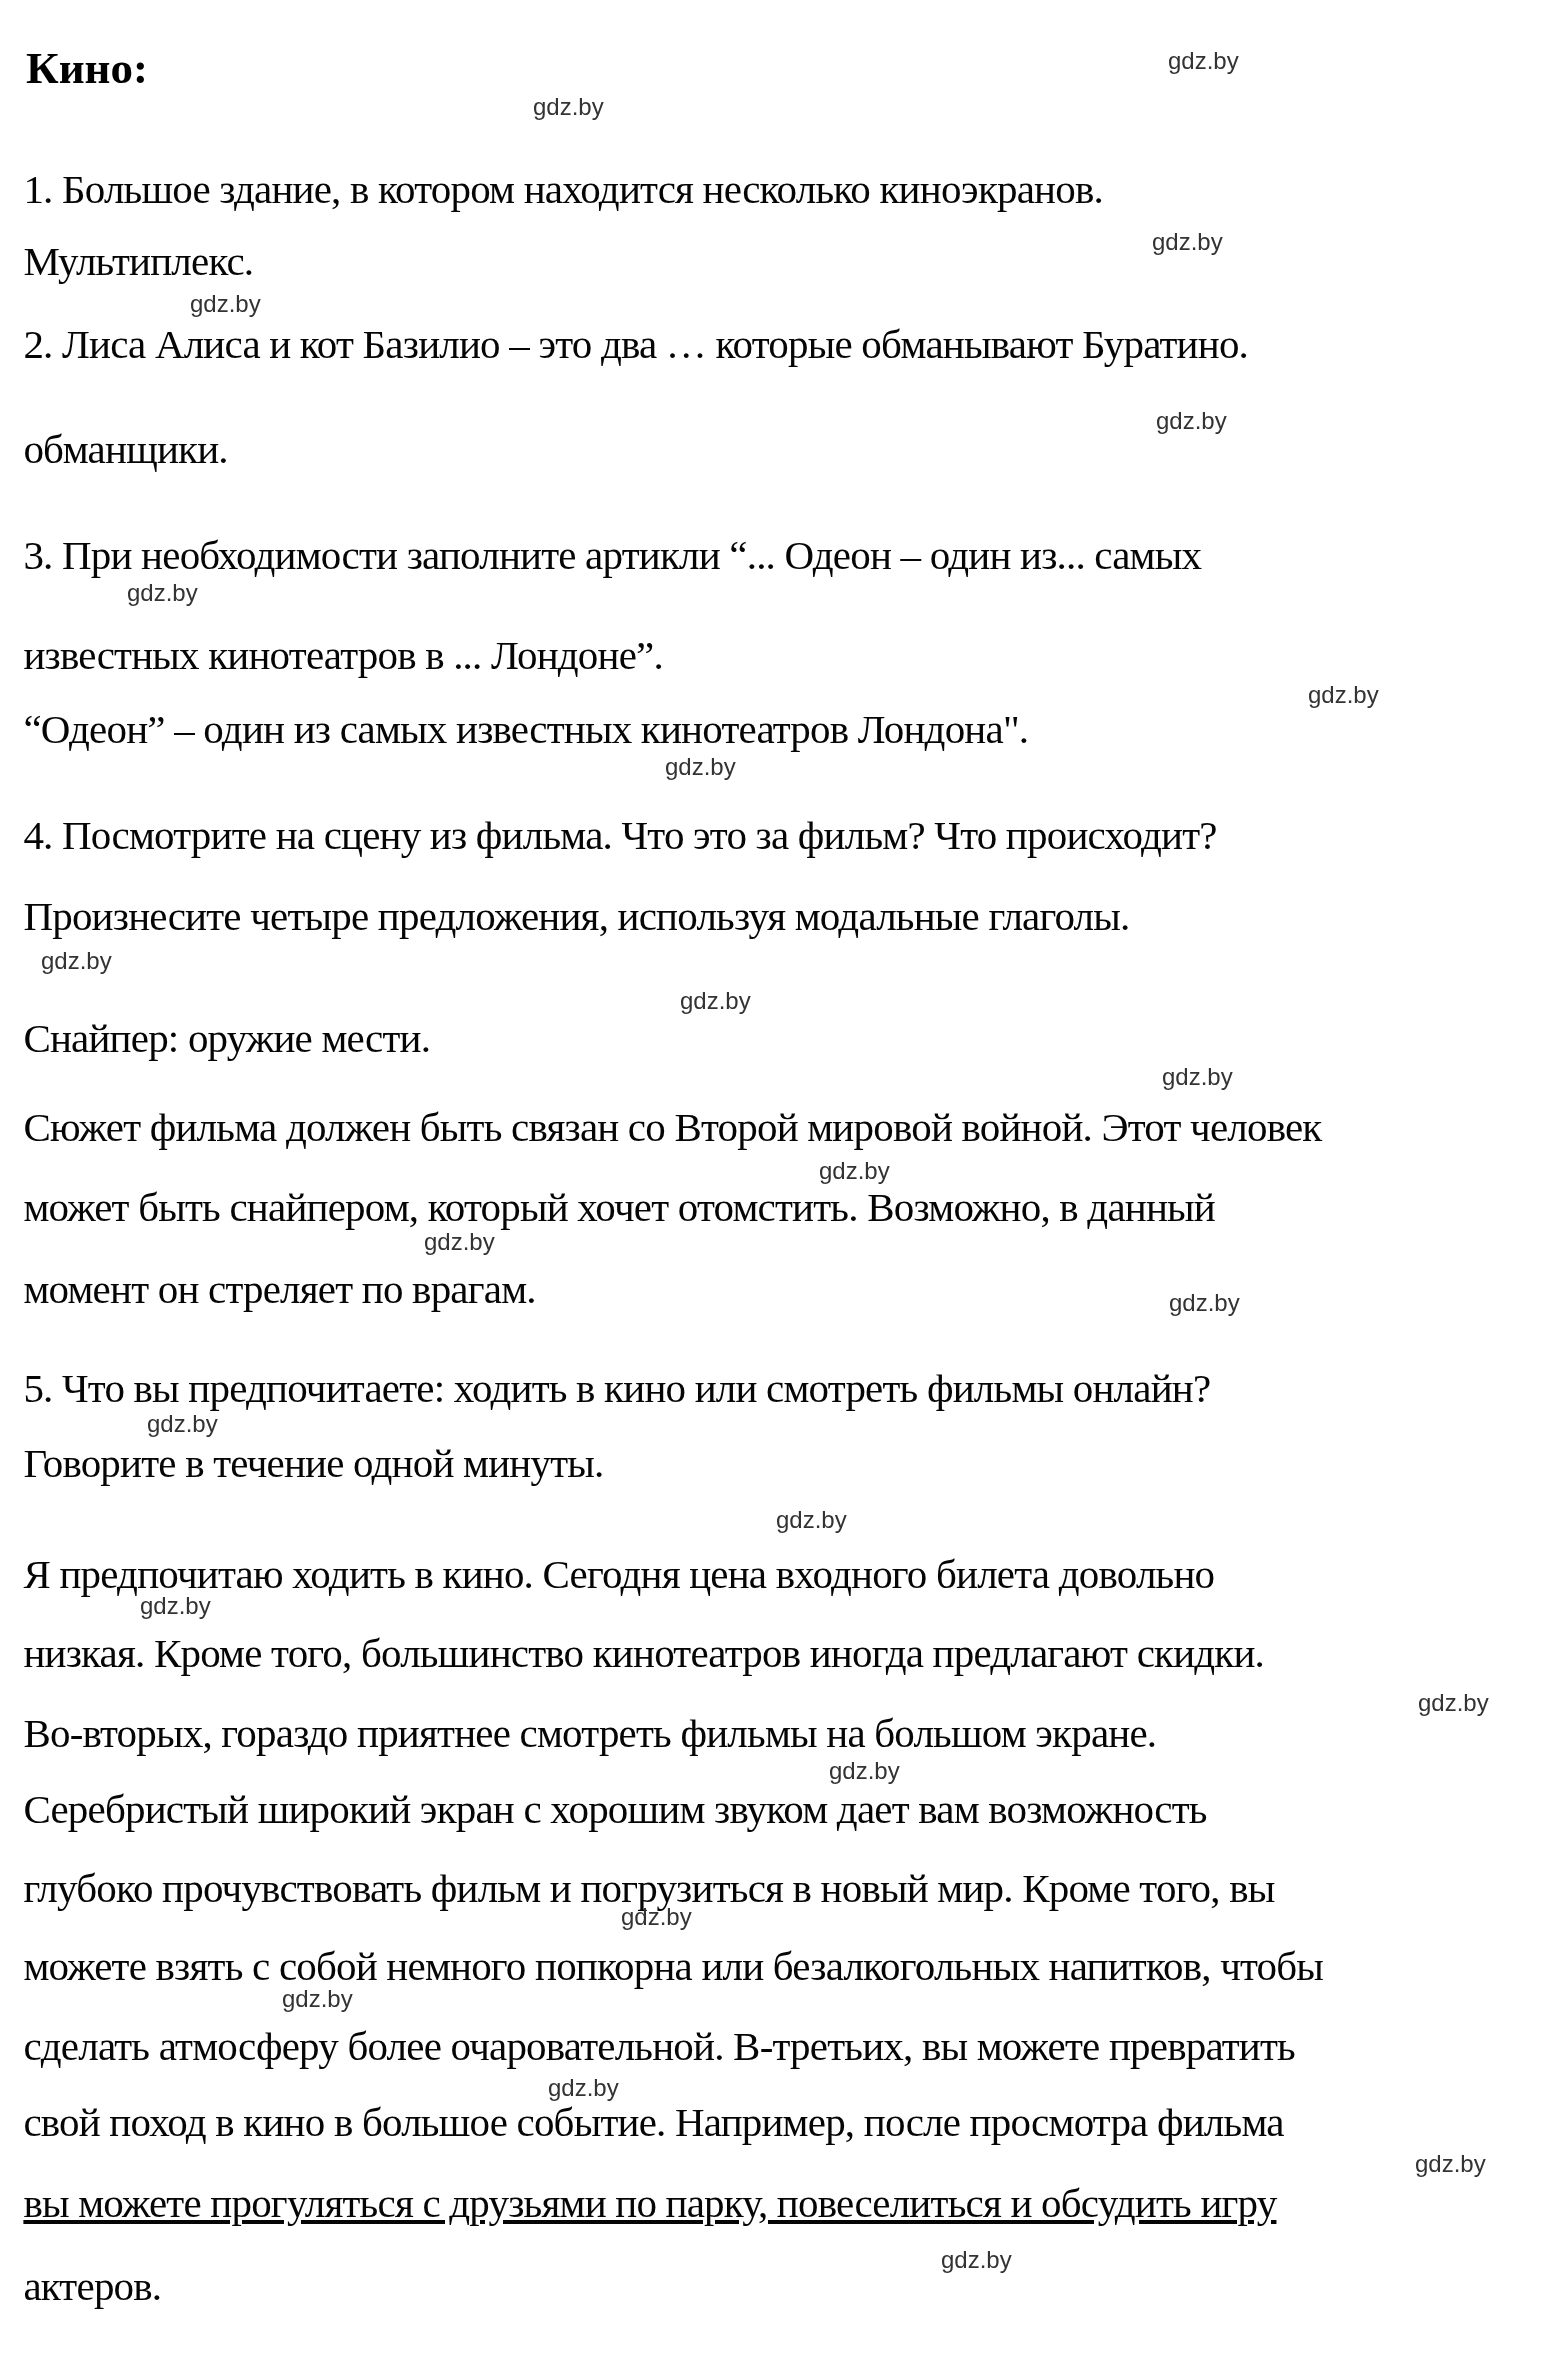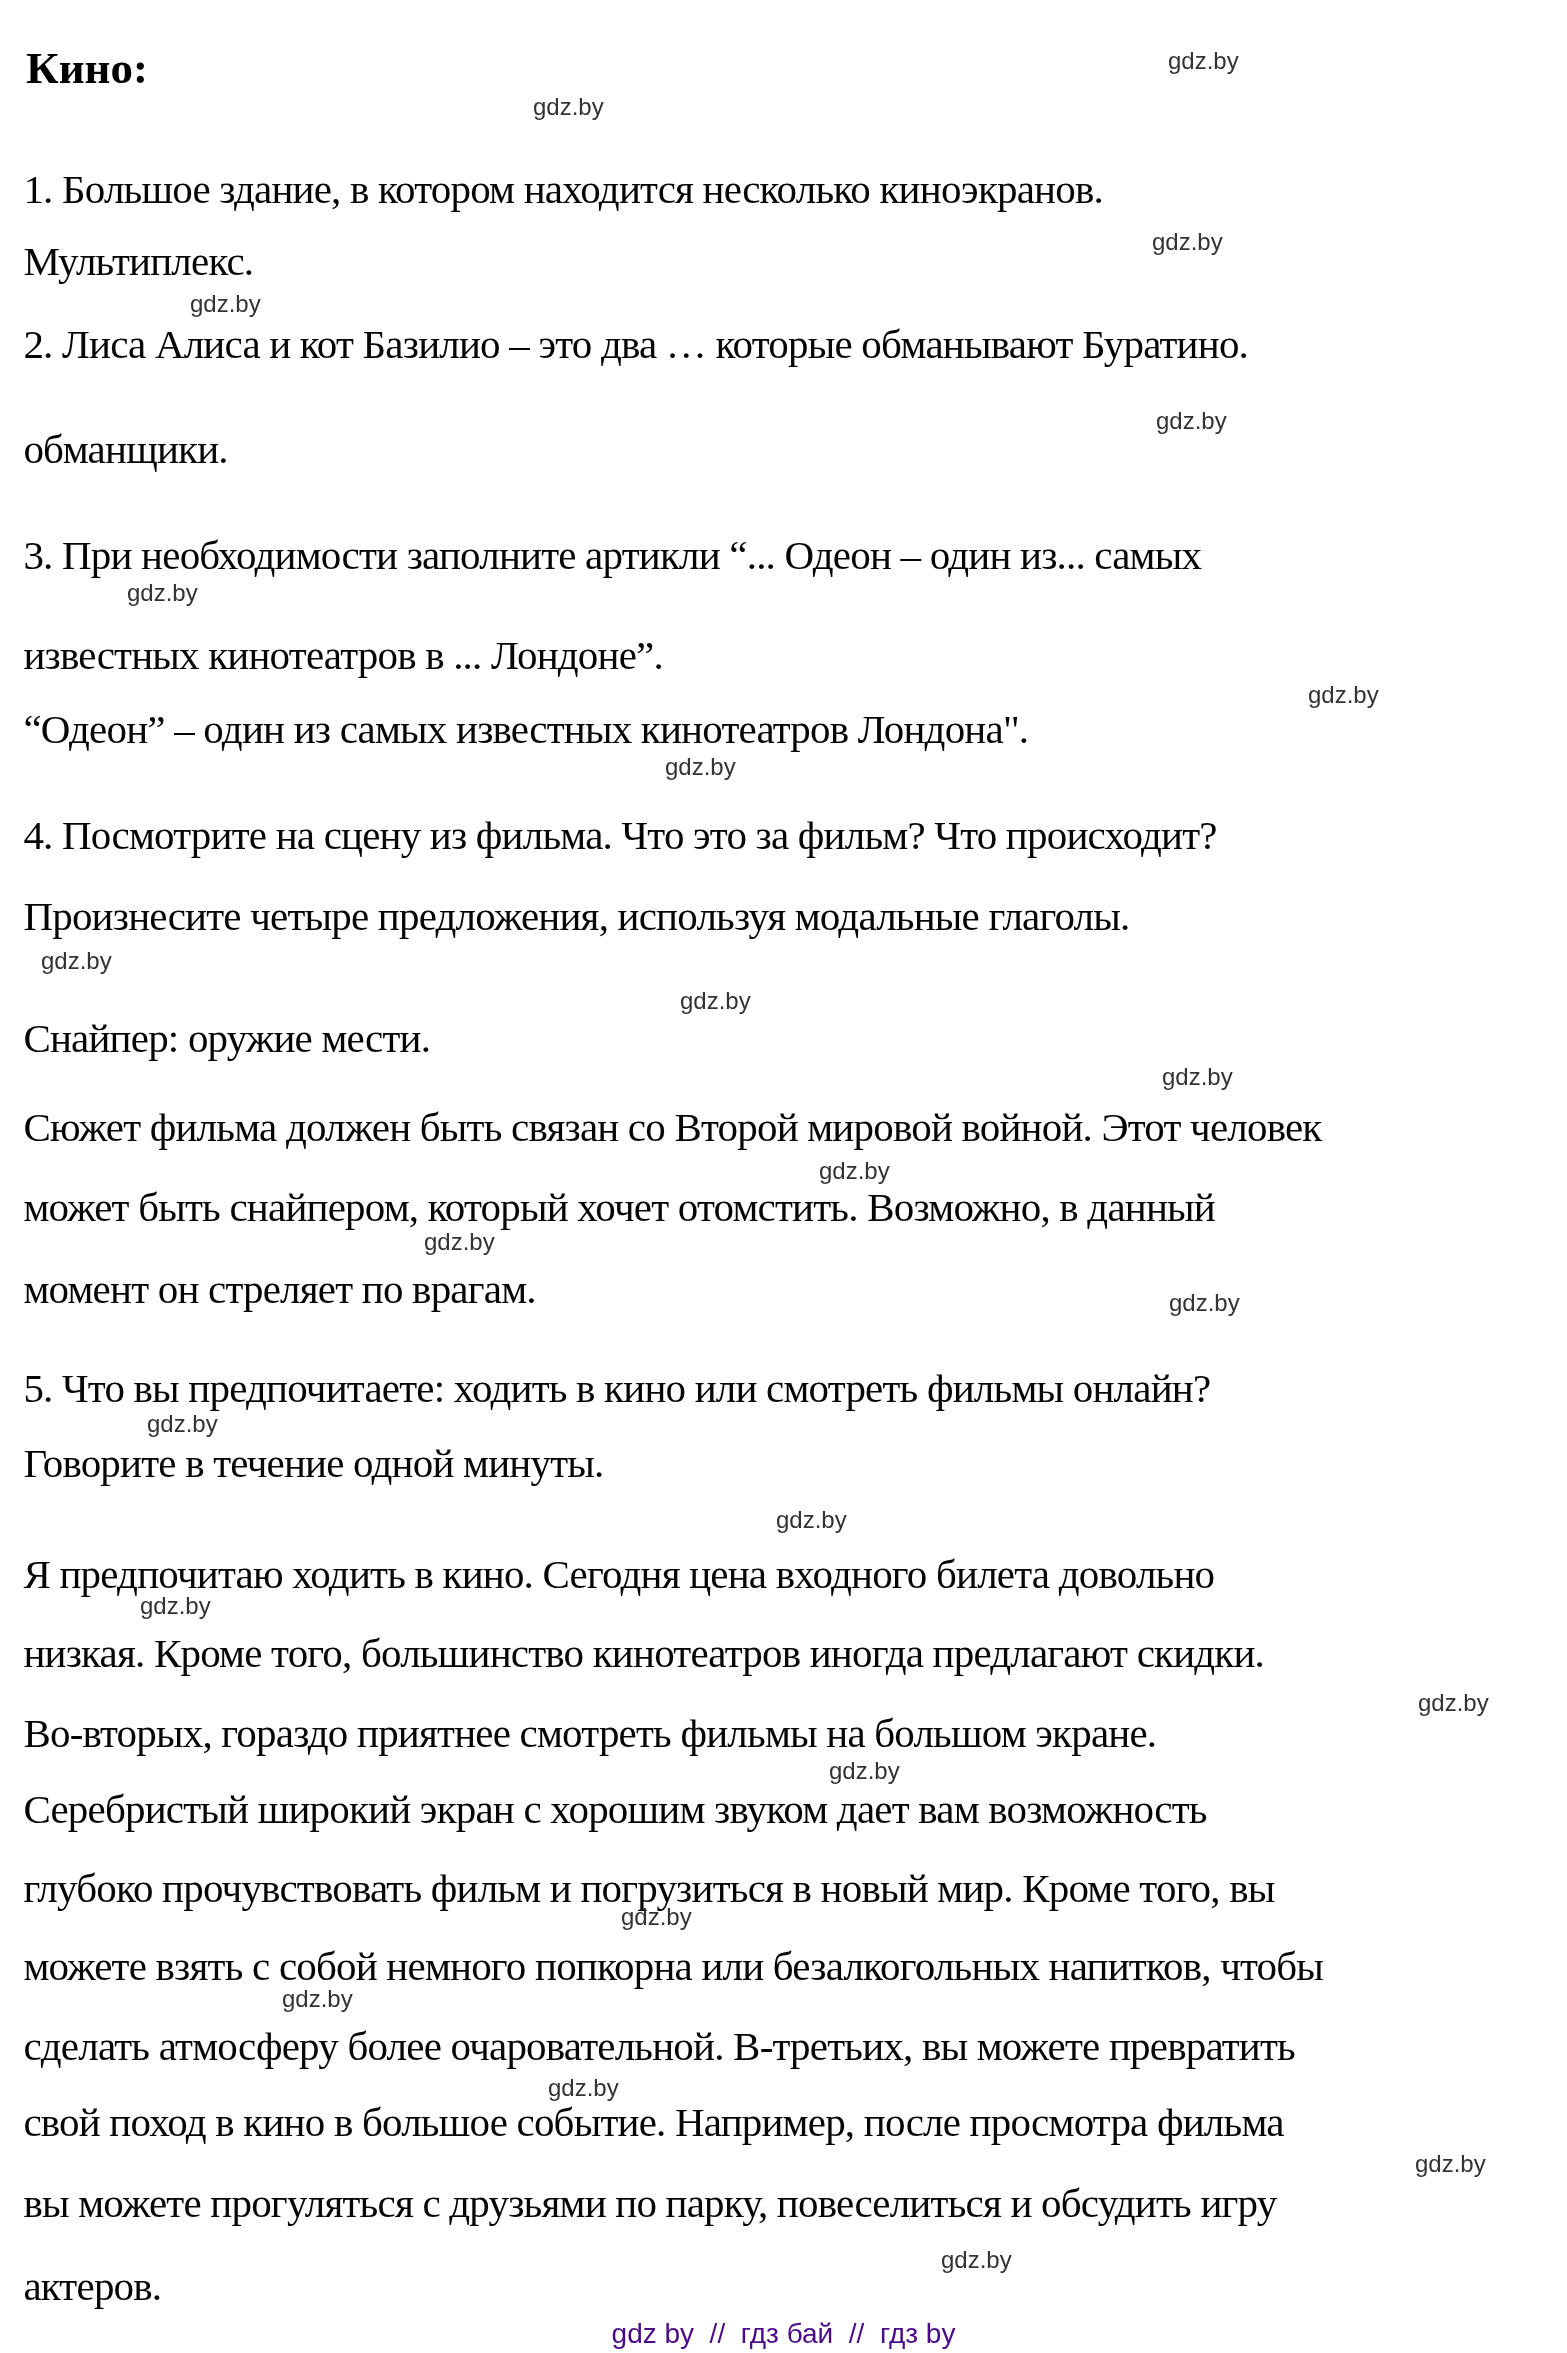--- a/index.html
+++ b/index.html
@@ -65,21 +65,21 @@
       <div class="line" style="top: 1367px;">5. Что вы предпочитаете: ходить в кино или смотреть фильмы онлайн?</div>
       <div class="line" style="top: 1442px;">Говорите в течение одной минуты.</div>
       <div class="line" style="top: 1553px;">Я предпочитаю ходить в кино. Сегодня цена входного билета довольно</div>
       <div class="line" style="top: 1632px;">низкая. Кроме того, большинство кинотеатров иногда предлагают скидки.</div>
       <div class="line" style="top: 1712px;">Во-вторых, гораздо приятнее смотреть фильмы на большом экране.</div>
       <div class="line" style="top: 1788px;">Серебристый широкий экран с хорошим звуком дает вам возможность</div>
       <div class="line" style="top: 1867px;">глубоко прочувствовать фильм и погрузиться в новый мир. Кроме того, вы</div>
       <div class="line" style="top: 1945px; text-align: center;">можете взять с собой немного попкорна или безалкогольных напитков, чтобы</div>
       <div class="line" style="top: 2025px;">сделать атмосферу более очаровательной. В-третьих, вы можете превратить</div>
       <div class="line" style="top: 2101px;">свой поход в кино в большое событие. Например, после просмотра фильма</div>
-      <div class="line" style="top: 2182px;">вы можете прогуляться с друзьями по парку, повеселиться и обсудить игру</div>
+      <div class="line" style="top: 2182px; text-decoration: underline;">вы можете прогуляться с друзьями по парку, повеселиться и обсудить игру</div>
       <div class="line" style="top: 2265px;">актеров.</div>
     </div>
   <div id="watermarks">
       <span class="wm" style="left: 1168px; top: 49px;">gdz.by</span>
       <span class="wm" style="left: 533px; top: 95px;">gdz.by</span>
       <span class="wm" style="left: 1152px; top: 230px;">gdz.by</span>
       <span class="wm" style="left: 190px; top: 292px;">gdz.by</span>
       <span class="wm" style="left: 1156px; top: 409px;">gdz.by</span>
       <span class="wm" style="left: 127px; top: 581px;">gdz.by</span>
       <span class="wm" style="left: 1308px; top: 683px;">gdz.by</span>
@@ -94,15 +94,14 @@
       <span class="wm" style="left: 776px; top: 1508px;">gdz.by</span>
       <span class="wm" style="left: 140px; top: 1594px;">gdz.by</span>
       <span class="wm" style="left: 1418px; top: 1691px;">gdz.by</span>
       <span class="wm" style="left: 829px; top: 1759px;">gdz.by</span>
       <span class="wm" style="left: 621px; top: 1905px;">gdz.by</span>
       <span class="wm" style="left: 282px; top: 1987px;">gdz.by</span>
       <span class="wm" style="left: 548px; top: 2076px;">gdz.by</span>
       <span class="wm" style="left: 1415px; top: 2152px;">gdz.by</span>
       <span class="wm" style="left: 941px; top: 2248px;">gdz.by</span>
     </div>
-  <div class="footer">gdz by  //  гдз бай  //  гдз by</div>
 </div>
 
 
 </body></html>

